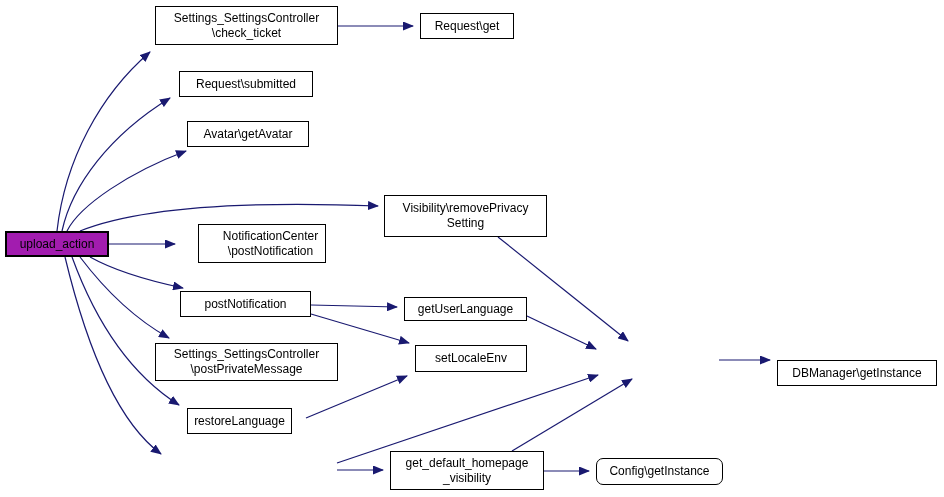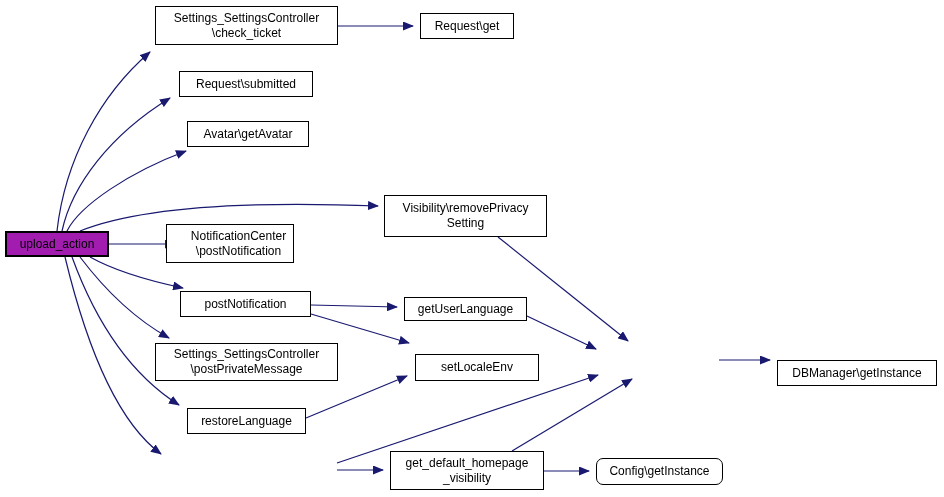--- a/index.html
+++ b/index.html
@@ -82,41 +82,41 @@
     <div class="node" style="left: 179px; top: 71px; width: 134px; height: 26px;">
       <span>Request\submitted</span>
     </div>
     <div class="node" style="left: 187px; top: 121px; width: 122px; height: 26px;">
       <span>Avatar\getAvatar</span>
     </div>
     <div class="node" style="left: 384px; top: 195px; width: 163px; height: 42px;">
       <span>Visibility\removePrivacy</span>
       <span>Setting</span>
     </div>
-    <div class="node" style="left: 166px; top: 224px; width: 128px; height: 39px; padding-left: 17px;">
+    <div class="node" style="left: 198px; top: 224px; width: 128px; height: 39px; padding-left: 17px;">
       <span>NotificationCenter</span>
       <span>\postNotification</span>
     </div>
     <div class="node" style="left: 180px; top: 291px; width: 131px; height: 26px;">
       <span>postNotification</span>
     </div>
     <div class="node" style="left: 404px; top: 297px; width: 123px; height: 24px;">
       <span>getUserLanguage</span>
     </div>
     <div class="node" style="left: 155px; top: 343px; width: 183px; height: 38px;">
       <span>Settings_SettingsController</span>
       <span>\postPrivateMessage</span>
     </div>
-    <div class="node" style="left: 415px; top: 354px; width: 124px; height: 27px;">
+    <div class="node" style="left: 415px; top: 345px; width: 112px; height: 27px;">
       <span>setLocaleEnv</span>
     </div>
     <div class="node" style="left: 777px; top: 346px; width: 160px; height: 26px; margin-top: 14px;">
       <span>DBManager\getInstance</span>
     </div>
-    <div class="node" style="left: 187px; top: 408px; width: 119px; height: 26px; align-items: center;">
+    <div class="node" style="left: 187px; top: 408px; width: 105px; height: 26px; align-items: center;">
       <span>restoreLanguage</span>
     </div>
     <div class="node" style="left: 390px; top: 451px; width: 154px; height: 39px;">
       <span>get_default_homepage</span>
       <span>_visibility</span>
     </div>
     <div class="node" style="left: 596px; top: 458px; width: 127px; height: 27px; border-radius: 7px;">
       <span>Config\getInstance</span>
     </div>
   </div>

